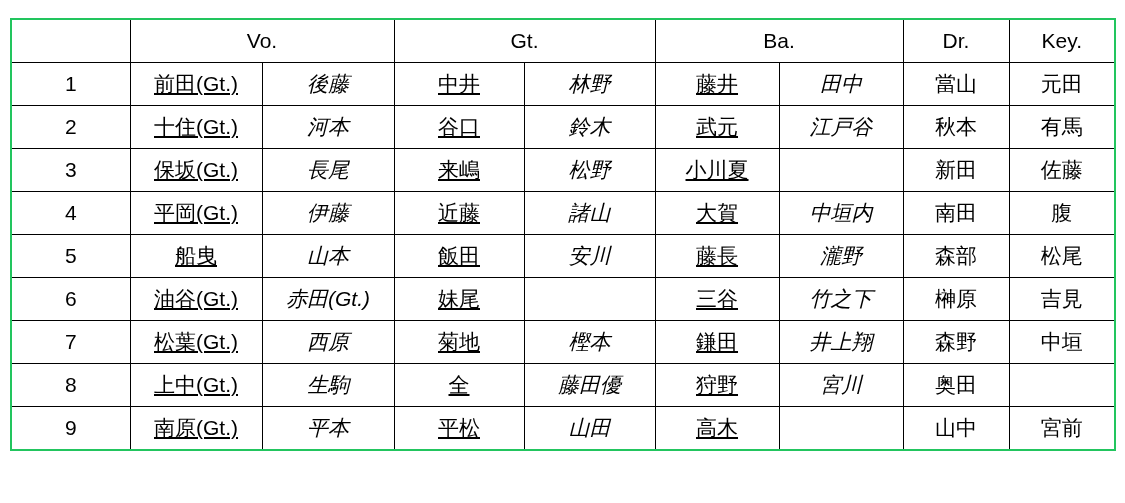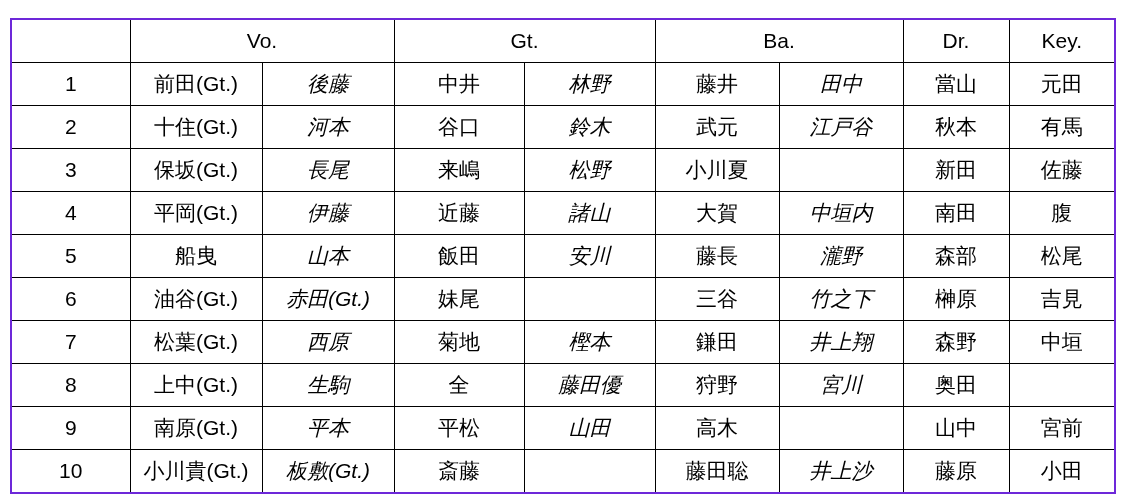--- a/index.html
+++ b/index.html
@@ -45,25 +45,26 @@
     vertical-align: middle;
     font-size: 21px;
     font-weight: normal;
     color: #000000;
     border: 1.5px solid #000000;
     white-space: nowrap;
     overflow: hidden;
   }
   
   table.roster {
-    border: 2px solid #6d28d9;
+    border: 2px solid #22c55e;
   }
   
   td.pair-left, th.pair-left {
     border-right: 1.5px dotted #9a9a9a;
+    text-decoration: underline;
   }
   td.pair-right, th.pair-right {
     border-left: 1.5px dotted #9a9a9a;
     font-style: italic;
   }
   th.hdr {
     font-size: 22px;
   }
   td.red, th.red { color: #ff0000; }
   td.num { font-size: 21px; }
@@ -187,26 +188,15 @@
           <td class="num">9</td>
           <td class="pair-left red">南原(Gt.)</td>
           <td class="pair-right">平本</td>
           <td class="pair-left">平松</td>
           <td class="pair-right red">山田</td>
           <td class="pair-left">高木</td>
           <td class="pair-right"></td>
           <td class="red">山中</td>
           <td class="red">宮前</td>
         </tr>
-        <tr>
-          <td class="num">10</td>
-          <td class="pair-left">小川貴(Gt.)</td>
-          <td class="pair-right red">板敷(Gt.)</td>
-          <td class="pair-left">斎藤</td>
-          <td class="pair-right"></td>
-          <td class="pair-left">藤田聡</td>
-          <td class="pair-right red">井上沙</td>
-          <td class="">藤原</td>
-          <td class="red">小田</td>
-        </tr>
       </tbody>
   </table>
 </div>
 
 </body></html>

